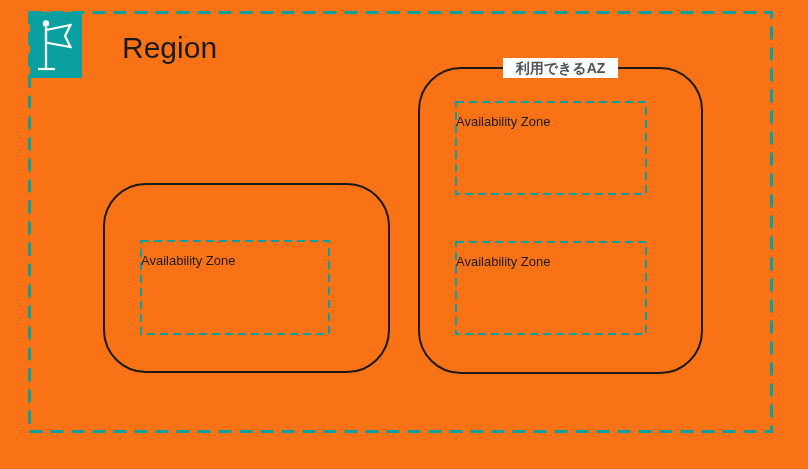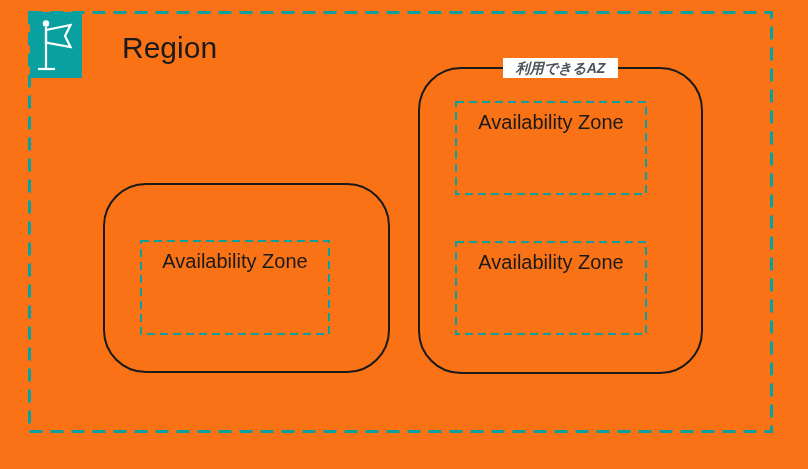--- a/index.html
+++ b/index.html
@@ -67,35 +67,33 @@
   }
   .group-label-wrap.left {
     left: 104px;
     top: 174px;
     width: 285px;
   }
   .group-label-wrap.right {
     left: 419px;
     top: 58px;
     width: 283px;
-    font-style: italic;
   }
   .group-label {
     display: inline-block;
     padding: 0 13px;
     background: #ffffff;
     font-size: 14px;
     font-weight: bold;
     color: var(--color-label, #4D5257);
     white-space: nowrap;
   }
   .az-label {
     position: absolute;
-    text-align: center;
-    font-size: 20px;
+    font-size: 13px;
     line-height: 18px;
     color: var(--color-text, #1A1A1A);
   }
   .az-label.l1 { left: 141px; top: 252px; width: 188px; }
   .az-label.r1 { left: 456px; top: 113px; width: 190px; }
   .az-label.r2 { left: 456px; top: 253px; width: 190px; }
 </style>
 </head>
 <body>
 

